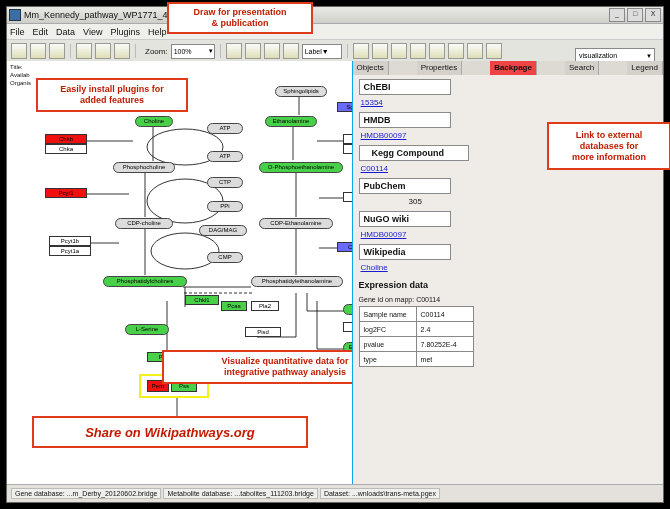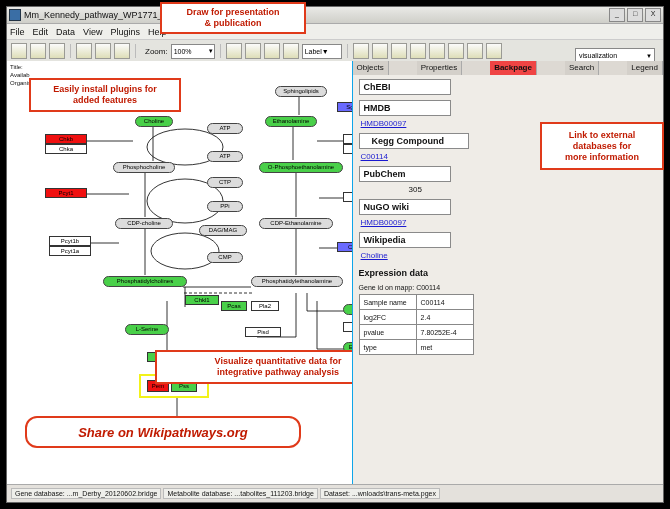--- a/index.html
+++ b/index.html
@@ -46,21 +46,21 @@
   .status .cell{border:1px solid #bbb;background:#efefeb;padding:1px 3px;}
   
   .node{position:absolute;font-size:6px;color:#000;display:flex;align-items:center;justify-content:center;box-sizing:border-box;text-align:center;line-height:7px;}
   .met{border:1px solid #444;border-radius:8px;background:#dcdcdc;height:11px;}
   .gene{border:1px solid #333;background:#c9c9c9;height:10px;}
   .grn{background:#49d049;}
   .red{background:#f01010;}
   .blue{background:#6a6aff;}
   .white{background:#fff;}
   
-  .callout{position:absolute;background:#fff;border:2px solid #e03a1a;color:#c01a00;font-weight:bold;font-size:9px;text-align:center;display:flex;align-items:center;justify-content:center;padding:3px 21px;box-sizing:border-box;line-height:11px;}
+  .callout{position:absolute;background:#fff;border:2px solid #e03a1a;color:#c01a00;font-weight:bold;font-size:9px;text-align:center;display:flex;align-items:center;justify-content:center;padding:3px 21px;box-sizing:border-box;line-height:11px;margin-left:7px;}
   .callout.big{font-size:13px;font-style:italic;}
   svg.edges{position:absolute;left:0;top:0;width:426px;height:420px;}
 </style>
 </head>
 <body>
 
 <div class="app">
 
   <div class="titlebar">
     <div class="ticon"></div>
@@ -202,34 +202,35 @@
       <div class="node gene grn" style="left:140px;top:291px;width:42px;">Ptdss1</div>
 
       <div class="node gene red" style="left:140px;top:319px;width:22px;height:12px;">Pem</div>
       <div class="node gene grn" style="left:164px;top:319px;width:26px;height:12px;">Pss</div>
       <div style="position:absolute;left:132px;top:313px;width:70px;height:24px;border:2px solid #f2f21a;box-sizing:border-box;"></div>
 
       <div class="callout" style="left:22px;top:17px;width:152px;height:34px;white-space:pre-line;">Easily install plugins for
 added features</div>
       <div class="callout" style="left:148px;top:289px;width:246px;height:34px;white-space:pre-line;">Visualize quantitative data  for
 integrative pathway analysis</div>
-      <div class="callout big" style="left:18px;top:355px;width:276px;height:32px;border-radius:12px;">Share on Wikipathways.org</div>
+      <div class="callout big" style="left:18px;top:355px;width:276px;height:32px;">Share on Wikipathways.org</div>
     </div>
 
     <div class="rightpane">
       <div class="tabs">
         <div class="tab">Objects</div>
         <div class="tab">Properties</div>
         <div class="tab active">Backpage</div>
         <div class="tab">Search</div>
         <div class="tab">Legend</div>
       </div>
 
       <div class="rcontent">
         <div class="sec">ChEBI</div>
+        <a class="lnk" href="#">15354</a>
 
         <div class="sec">HMDB</div>
         <a class="lnk" href="#">HMDB00097</a>
 
         <div class="sec" style="width:92px;padding-left:12px;">Kegg Compound</div>
         <a class="lnk" href="#">C00114</a>
 
         <div class="sec">PubChem</div>
         <div class="plain">305</div>
 

